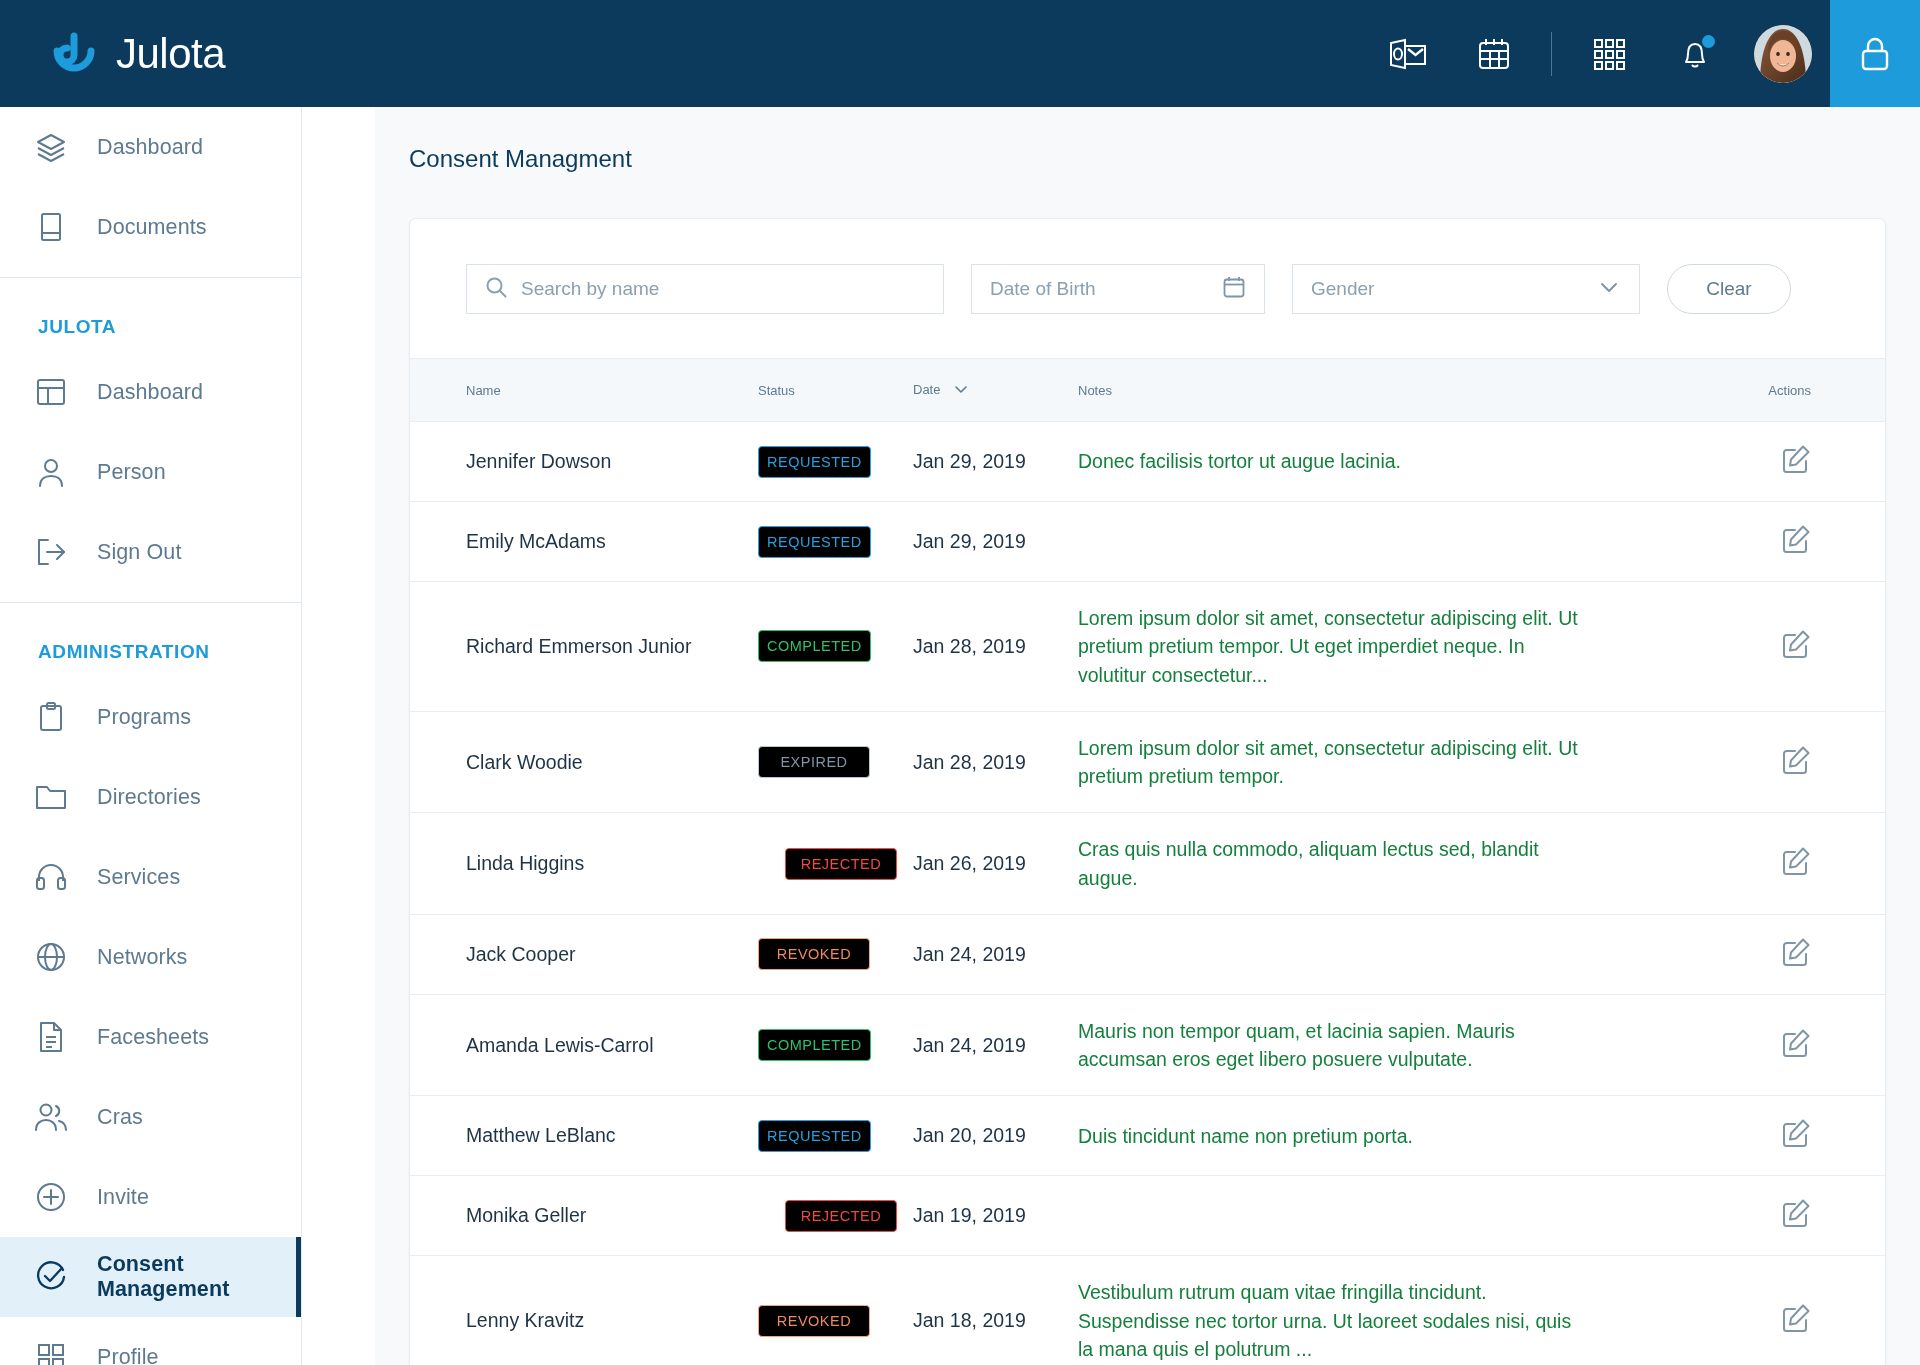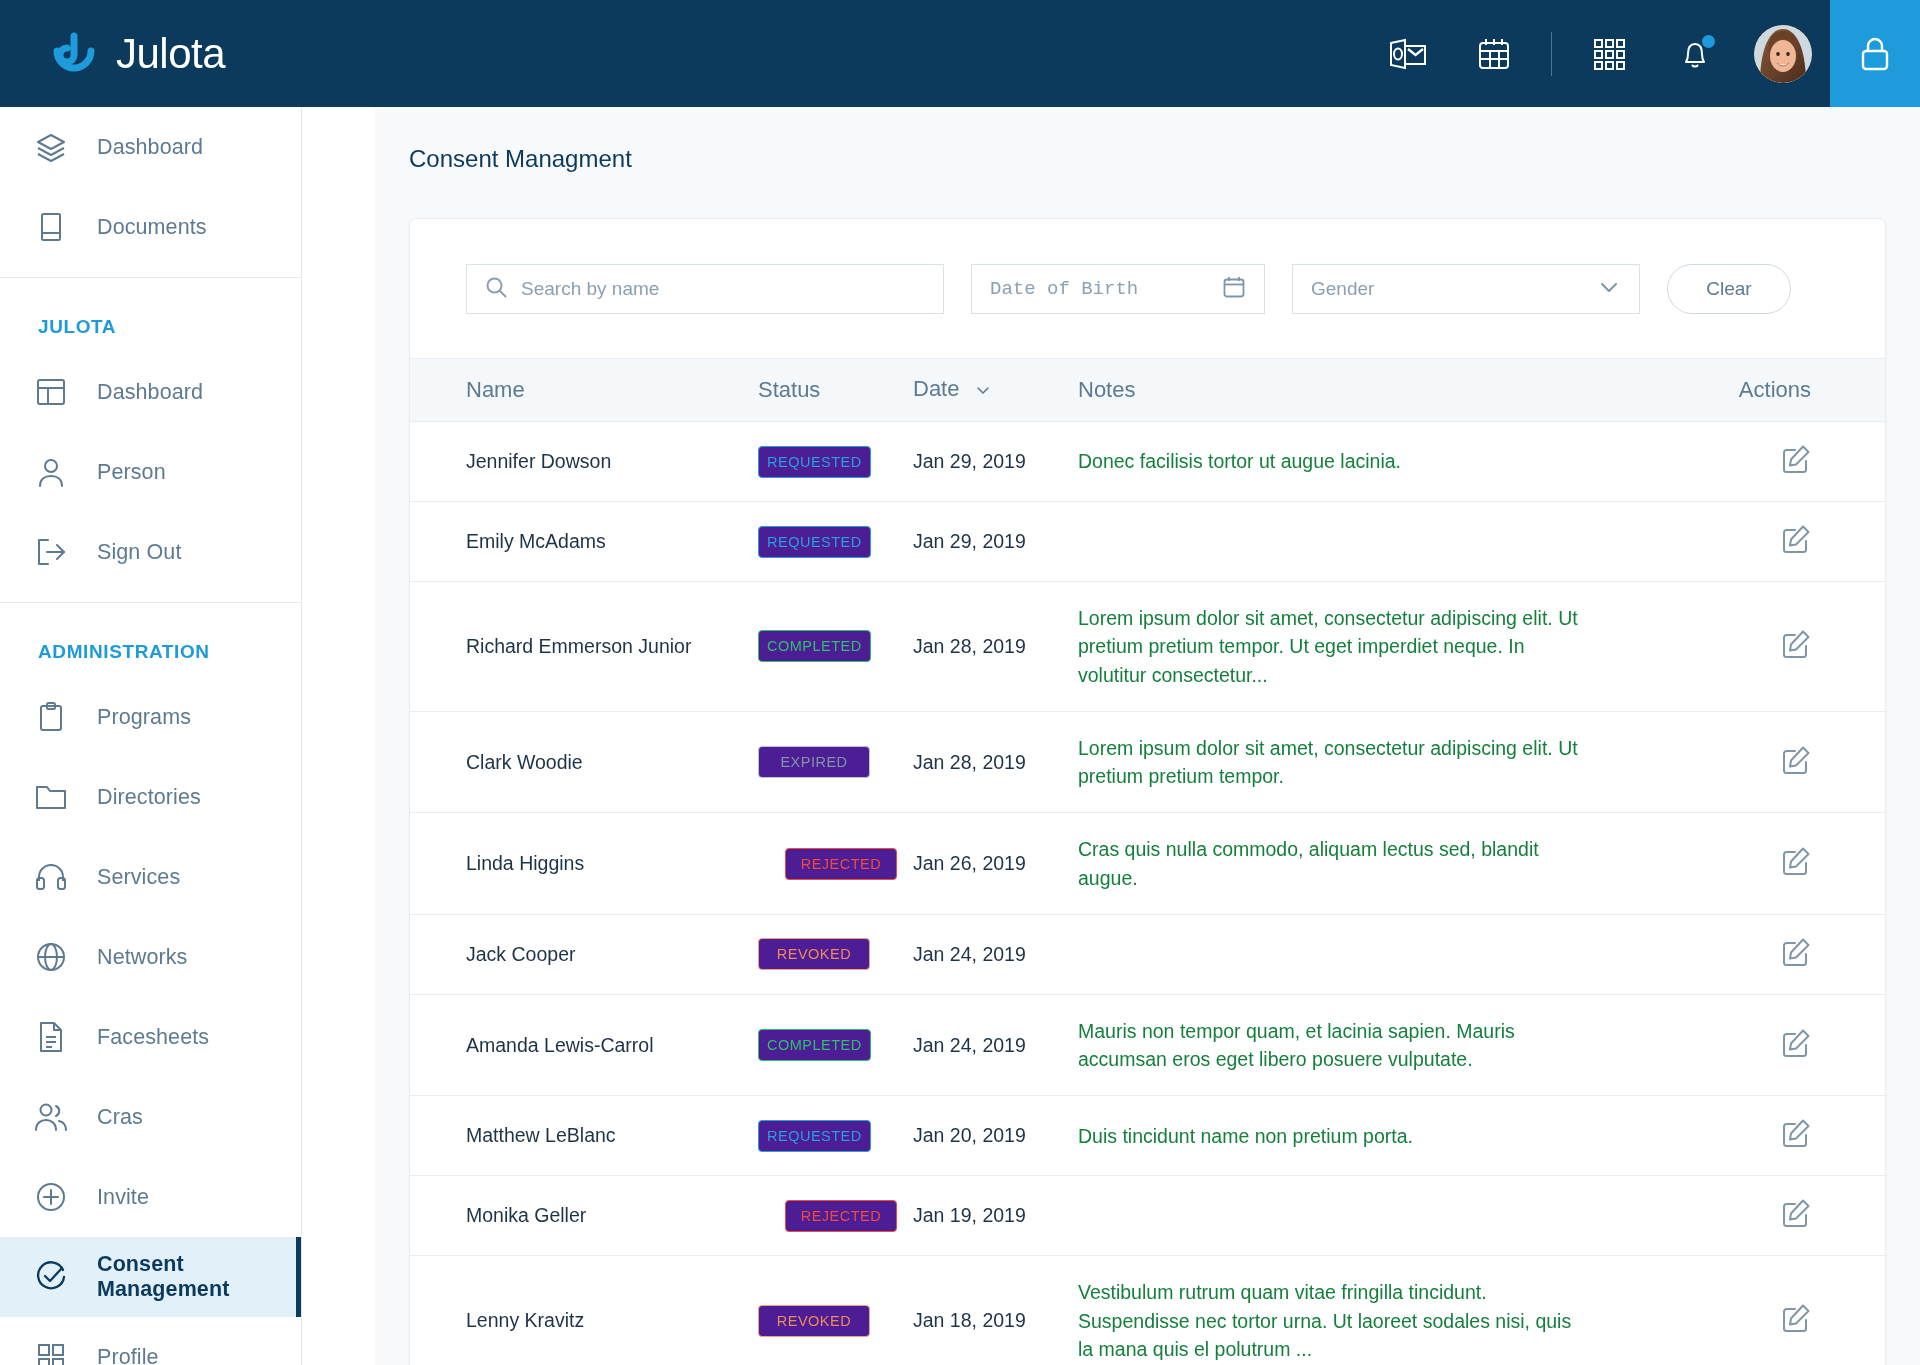--- a/index.html
+++ b/index.html
@@ -118,36 +118,36 @@
   .field {
     height: 50px; border: 1px solid #d9e2ea; border-radius: 0;
     background: #fff; display: flex; align-items: center;
     padding: 0 18px; position: relative;
   }
   .field .ph {
     font-size: 19px; color: #8ba0b2; font-weight: 400;
   }
   .f-search { width: 478px; }
   .f-search .ph { margin-left: 14px; }
-  .f-dob { width: 294px; margin-left: 27px; justify-content: space-between; font-family: Liberation Mono, monospace; }
+  .f-dob { width: 294px; margin-left: 27px; justify-content: space-between; }
   .f-gender { width: 348px; margin-left: 27px; justify-content: space-between; }
   .btn-clear {
     margin-left: 27px; width: 124px; height: 50px;
     border: 1px solid #cfd9e2; border-radius: 27px;
     background: #fff; display: flex; align-items: center; justify-content: center;
     font-size: 19px; color: #5d7a91; cursor: pointer;
   }
 
   
   table { width: 100%; border-collapse: collapse; }
   thead th {
     background: #f4f8fb;
     border-top: 1px solid #e8edf2;
     border-bottom: 1px solid #e8edf2;
-    font-size: 22px; font-weight: 400; color: #5d7a91;
+    font-size: 13px; font-weight: 400; color: #5d7a91;
     text-align: left; height: 63px; padding: 0;
     vertical-align: middle;
   }
   .c-name  { width: 348px; padding-left: 56px !important; }
   .c-stat  { width: 155px; }
   .c-date  { width: 165px; }
   .c-notes { width: auto; }
   .c-act   { width: 140px; text-align: right !important; padding-right: 74px !important; }
 
   tbody td {
@@ -159,21 +159,21 @@
   td.name { padding-left: 56px; white-space: nowrap; }
   td.notes { padding-right: 160px; line-height: 1.45; color: #15803d; }
   td.actions { text-align: right; padding-right: 74px; }
   .date { white-space: nowrap; }
 
   .badge {
     display: inline-flex; align-items: center; justify-content: center;
     min-width: 112px; height: 32px; padding: 0 8px;
     border: 1.5px solid; border-radius: 4px;
     font-size: 14.5px; letter-spacing: 0.5px; font-weight: 400;
-    background: #4c1d95;
+    background: #000000;
   }
   .b-requested { color: #26a0e0; border-color: #26a0e0; }
   .b-completed { color: #2ec16b; border-color: #2ec16b; }
   .b-expired   { color: #7f95a8; border-color: #b8c6d2; }
   .b-rejected  { color: #f24b3d; border-color: #f24b3d; margin-left: 27px; }
   .b-revoked   { color: #f08a5d; border-color: #f4a27a; }
 
   .edit-btn { cursor: pointer; display: inline-flex; }
 </style>
 </head>

